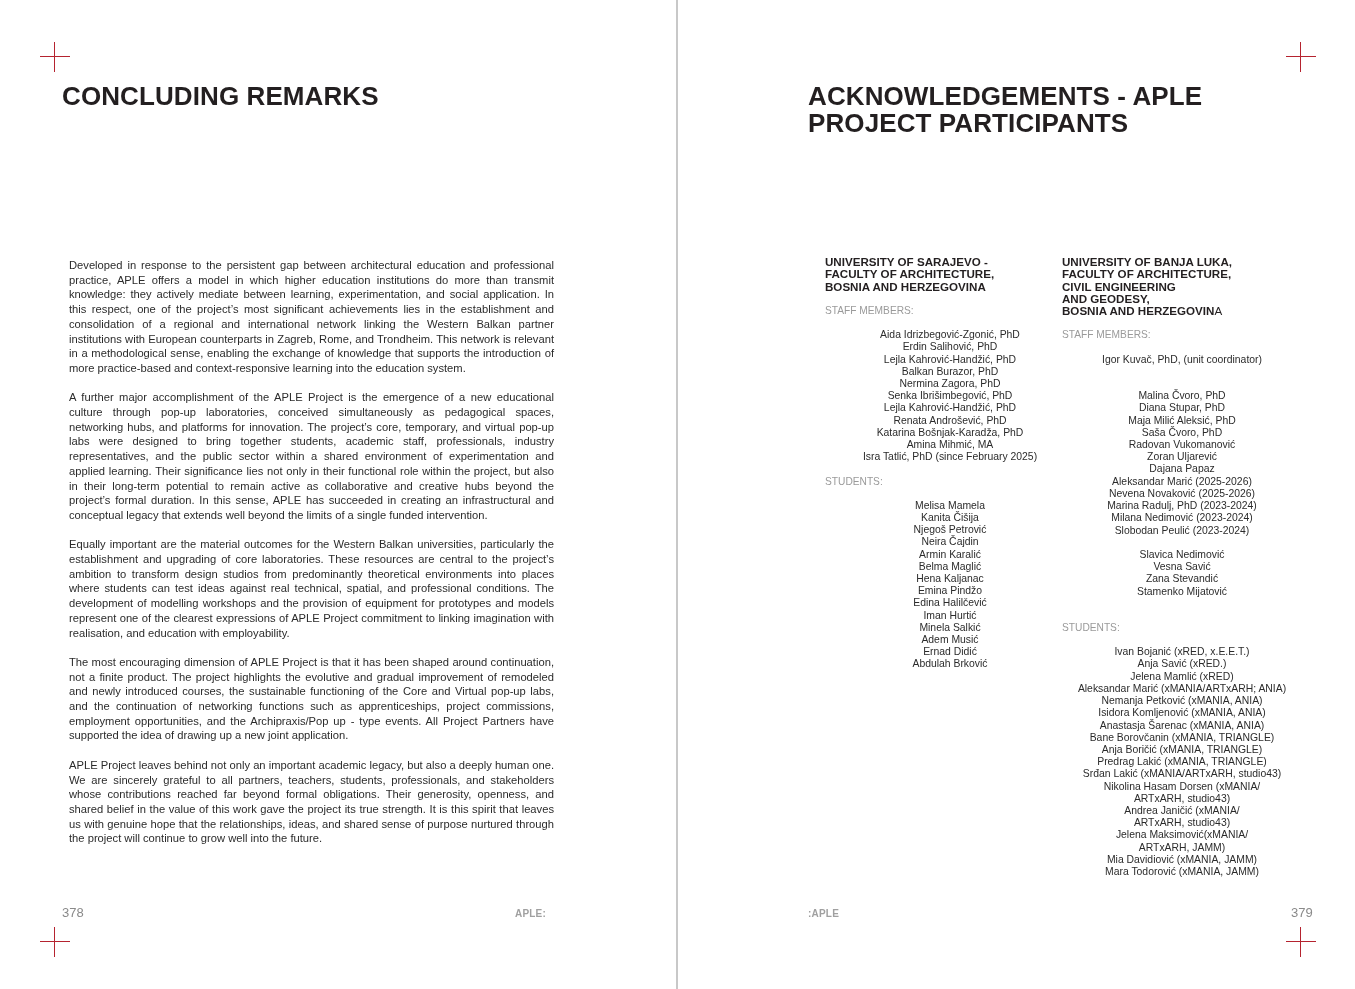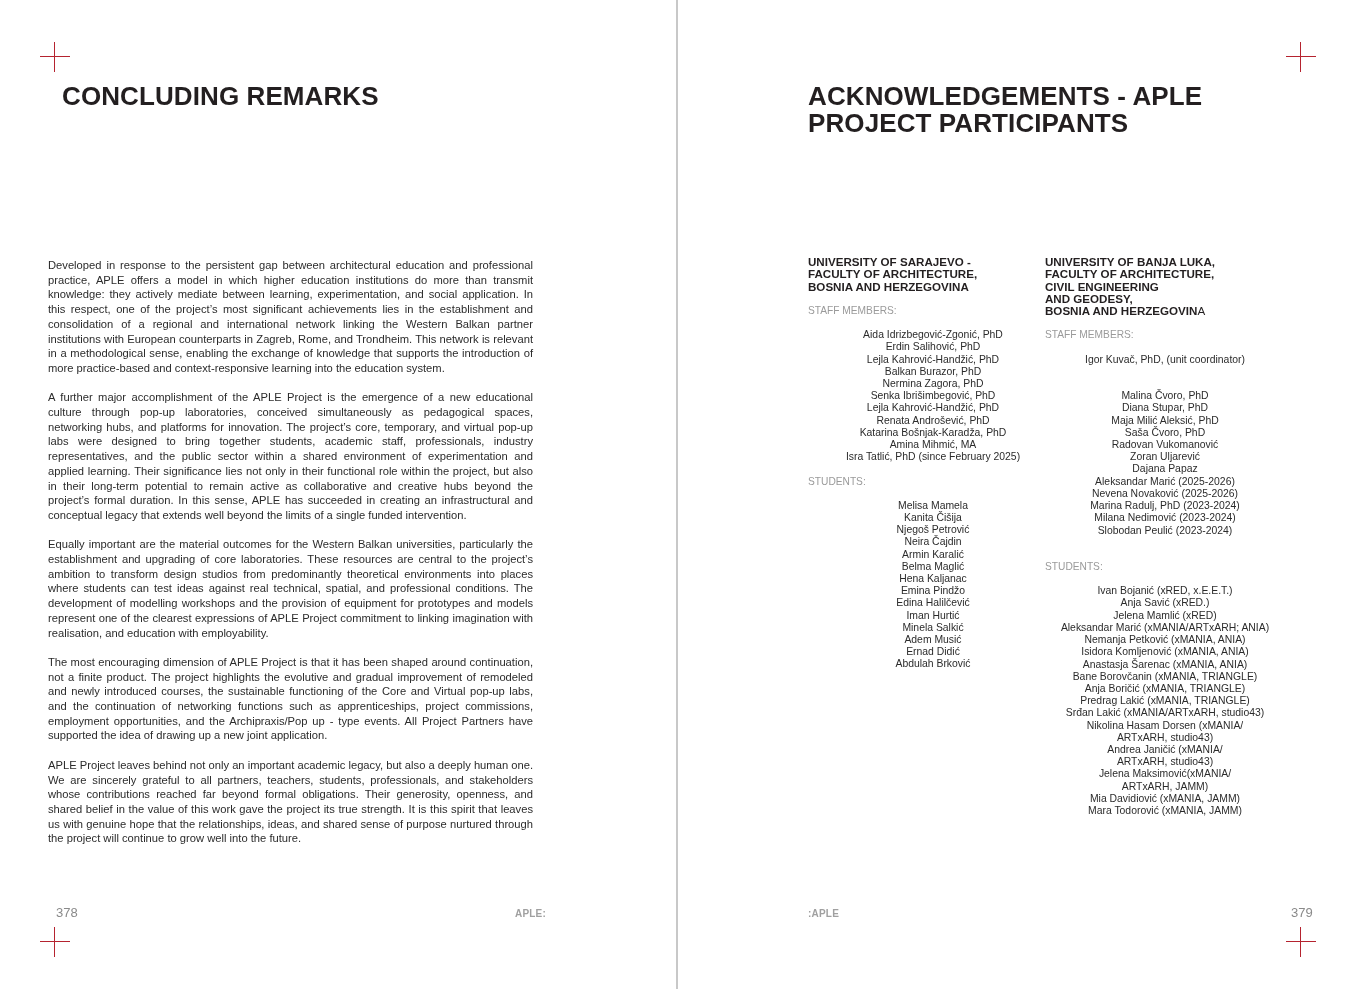--- a/index.html
+++ b/index.html
@@ -15,35 +15,35 @@
   .crop::before, .crop::after { content: ""; position: absolute; background: #b5232f; }
   .crop::before { left: 14px; top: 0; width: 1px; height: 30px; }
   .crop::after { left: 0; top: 14px; width: 30px; height: 1px; }
 
   .heading {
     position: absolute; font-family: "Liberation Sans", sans-serif; font-weight: bold;
     font-size: 26px; line-height: 27px; color: #231f20; letter-spacing: 0.1px;
   }
 
   .body-text {
-    position: absolute; left: 48px; top: 258px; width: 485px;
+    position: absolute; left: 69px; top: 258px; width: 485px;
     font-family: "Liberation Sans", sans-serif; font-size: 11.2px; line-height: 14.7px;
     color: #2b2b2b; text-align: justify;
   }
   .body-text p { margin-bottom: 14.7px; }
 
   .folio {
     position: absolute; font-family: "Liberation Sans", sans-serif; font-size: 13px; color: #8a8a8a;
   }
   .runhead {
     position: absolute; font-family: "Liberation Sans", sans-serif; font-size: 10px; font-weight: bold;
     color: #a0a0a0; letter-spacing: 0.2px;
   }
 
-  .col { position: absolute; font-family: "Liberation Sans", sans-serif; font-size: 10.4px; line-height: 12.2px; color: #2b2b2b; }
+  .col { position: absolute; font-family: "Liberation Sans", sans-serif; font-size: 10.4px; line-height: 12.2px; color: #2b2b2b; margin-left: 17px; }
   .col-left { left: 808px; top: 256px; width: 250px; }
   .col-right { left: 1045px; top: 256px; width: 240px; }
   .uni-title { font-weight: bold; font-size: 11.6px; line-height: 12.3px; color: #231f20; margin-bottom: 12px; }
   .uni-title .light { font-weight: normal; }
   .label { color: #9a9a9a; font-size: 10.2px; margin-bottom: 12px; }
   .list { list-style: none; margin-bottom: 12.2px; text-align: center; }
   .list li { white-space: nowrap; }
   .gap { height: 12.2px; }
 </style>
 </head>
@@ -56,21 +56,21 @@
   <h1 class="heading" style="left:62px; top:83px;">CONCLUDING REMARKS</h1>
 
   <div class="body-text">
     <p>Developed in response to the persistent gap between architectural education and professional practice, APLE offers a model in which higher education institutions do more than transmit knowledge: they actively mediate between learning, experimentation, and social application. In this respect, one of the project’s most significant achievements lies in the establishment and consolidation of a regional and international network linking the Western Balkan partner institutions with European counterparts in Zagreb, Rome, and Trondheim. This network is relevant in a methodological sense, enabling the exchange of knowledge that supports the introduction of more practice-based and context-responsive learning into the education system.</p>
     <p>A further major accomplishment of the APLE Project is the emergence of a new educational culture through pop-up laboratories, conceived simultaneously as pedagogical spaces, networking hubs, and platforms for innovation. The project’s core, temporary, and virtual pop-up labs were designed to bring together students, academic staff, professionals, industry representatives, and the public sector within a shared environment of experimentation and applied learning. Their significance lies not only in their functional role within the project, but also in their long-term potential to remain active as collaborative and creative hubs beyond the project’s formal duration. In this sense, APLE has succeeded in creating an infrastructural and conceptual legacy that extends well beyond the limits of a single funded intervention.</p>
     <p>Equally important are the material outcomes for the Western Balkan universities, particularly the establishment and upgrading of core laboratories. These resources are central to the project’s ambition to transform design studios from predominantly theoretical environments into places where students can test ideas against real technical, spatial, and professional conditions. The development of modelling workshops and the provision of equipment for prototypes and models represent one of the clearest expressions of APLE Project commitment to linking imagination with realisation, and education with employability.</p>
     <p>The most encouraging dimension of APLE Project is that it has been shaped around continuation, not a finite product.  The project highlights the evolutive and gradual improvement of remodeled and newly introduced courses, the sustainable functioning of the Core and Virtual pop-up labs, and the continuation of networking functions such as apprenticeships, project commissions, employment opportunities, and the Archipraxis/Pop up - type events. All Project Partners have supported the idea of drawing up a new joint application.</p>
     <p>APLE Project leaves behind not only an important academic legacy, but also a deeply human one. We are sincerely grateful to all partners, teachers, students, professionals, and stakeholders whose contributions reached far beyond formal obligations. Their generosity, openness, and shared belief in the value of this work gave the project its true strength. It is this spirit that leaves us with genuine hope that the relationships, ideas, and shared sense of purpose nurtured through the project will continue to grow well into the future.</p>
   </div>
 
-  <div class="folio" style="left:56px; top:905px;">378</div>
+  <div class="folio" style="left:62px; top:905px;">378</div>
   <div class="runhead" style="left:515px; top:908px;">APLE:</div>
 </div>
 
 <div class="spine"></div>
 
 <div class="page page-right">
   <div class="crop" style="left:608px; top:42px;"></div>
   <div class="crop" style="left:608px; top:927px;"></div>
 
   <h1 class="heading" style="left:130px; top:83px;">
@@ -141,20 +141,26 @@
     <li>Saša Čvoro, PhD</li>
     <li>Radovan Vukomanović</li>
     <li>Zoran Uljarević</li>
     <li>Dajana Papaz</li>
     <li>Aleksandar Marić (2025-2026)</li>
     <li>Nevena Novaković (2025-2026)</li>
     <li>Marina Radulj, PhD (2023-2024)</li>
     <li>Milana Nedimović (2023-2024)</li>
     <li>Slobodan Peulić (2023-2024)</li>
   </ul>
+  <ul class="list">
+    <li>Slavica Nedimović</li>
+    <li>Vesna Savić</li>
+    <li>Zana Stevandić</li>
+    <li>Stamenko Mijatović</li>
+  </ul>
   <div class="gap"></div>
   <div class="label">STUDENTS:</div>
   <ul class="list">
     <li>Ivan Bojanić (xRED, x.E.E.T.)</li>
     <li>Anja Savić (xRED.)</li>
     <li>Jelena Mamlić (xRED)</li>
     <li>Aleksandar Marić (xMANIA/ARTxARH; ANIA)</li>
     <li>Nemanja Petković (xMANIA, ANIA)</li>
     <li>Isidora Komljenović (xMANIA, ANIA)</li>
     <li>Anastasja Šarenac (xMANIA, ANIA)</li>

